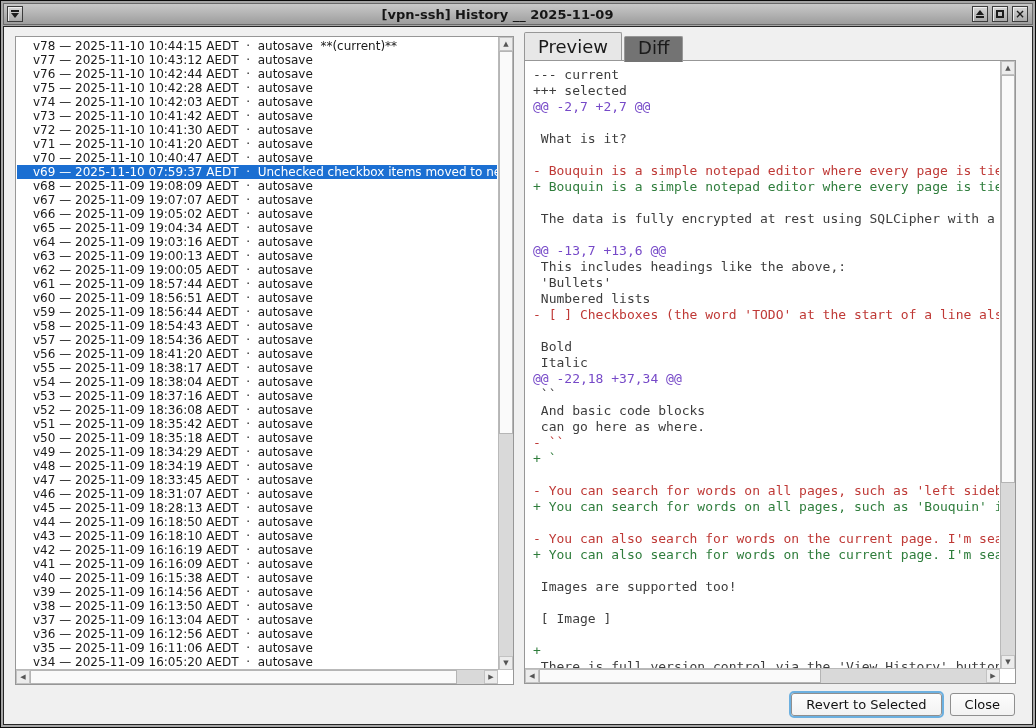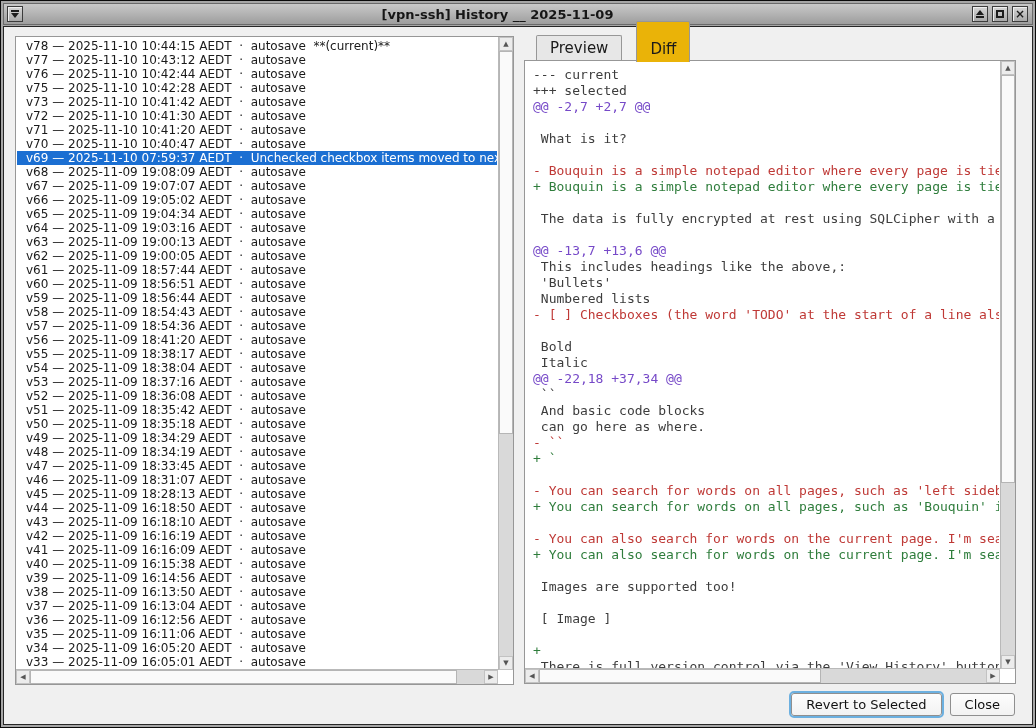--- a/index.html
+++ b/index.html
@@ -30,38 +30,38 @@
 
   .content { position:absolute; top:25px; left:2px; right:2px; bottom:2px;
              background:#f0f0f0; border:1px solid #262626; }
 
   
   .listbox { position:absolute; left:11px; top:9px; width:499px; height:649px;
              background:#fff; border:1px solid #979797; }
   .list-rows { position:absolute; left:1px; top:1px; right:16px; height:632px;
                overflow:hidden; padding-top:1px; }
   .row { height:14px; line-height:14px; font-size:12px; color:#1a1a1a;
-         white-space:pre; padding-left:9px; overflow:hidden; }
+         white-space:pre; padding-left:16px; overflow:hidden; }
   .row.sel { background:var(--selection_bg); color:var(--selection_fg); }
 
   
   .sbv { position:absolute; width:15px; background:#e3e3e3; border-left:1px solid #b9b9b9; }
   .sbh { position:absolute; height:15px; background:#e3e3e3; border-top:1px solid #b9b9b9; }
   .sbbtn { position:absolute; width:14px; height:14px; background:#ececec;
            display:flex; align-items:center; justify-content:center;
            font-size:7px; color:#555; border:1px solid #c2c2c2; }
   .sbtrack { position:absolute; background:#d9d9d9; }
   .sbthumb { position:absolute; background:#fafafa; border:1px solid #b5b5b5; }
 
   
   .tabs { position:absolute; left:520px; top:9px; height:25px; display:flex; align-items:flex-end; }
-  .tab { font-size:15px; color:#1a1a1a; border:1px solid #979797; border-bottom:none;
+  .tab { font-size:18px; color:#1a1a1a; border:1px solid #979797; border-bottom:none;
          border-radius:2px 2px 0 0; padding:3px 13px 4px 13px; background:#e7e7e7;
-         margin-right:2px; position:relative;margin-left:12px; }
-  .tab.active { background:#eab308; padding-top:18px; z-index:3; margin-bottom:-1px; }
+         margin-right:2px; position:relative; }
+  .tab.active { background:#737373; padding-top:0; z-index:3; margin-bottom:-1px; }
 
   
   .diffbox { position:absolute; left:520px; top:33px; width:492px; height:624px;
              background:#fff; border:1px solid #979797; z-index:2; }
   .diff-text { position:absolute; left:1px; top:1px; right:16px; height:607px;
                overflow:hidden; padding:5px 0 0 7px;
                font-family:"DejaVu Sans Mono", monospace; font-size:13px; }
   .dl { height:16px; line-height:16px; white-space:pre; color:var(--diff_text); }
   .dl.del { color:var(--diff_del); }
   .dl.add { color:var(--diff_add); }
@@ -101,20 +101,21 @@
   </div>
 
   <div class="content">
 
     <div class="listbox">
       <div class="list-rows">
           <div class="row">v78 — 2025-11-10 10:44:15 AEDT  ·  autosave  **(current)**</div>
           <div class="row">v77 — 2025-11-10 10:43:12 AEDT  ·  autosave</div>
           <div class="row">v76 — 2025-11-10 10:42:44 AEDT  ·  autosave</div>
           <div class="row">v75 — 2025-11-10 10:42:28 AEDT  ·  autosave</div>
+          <div class="row">v74 — 2025-11-10 10:42:03 AEDT  ·  autosave</div>
           <div class="row">v73 — 2025-11-10 10:41:42 AEDT  ·  autosave</div>
           <div class="row">v72 — 2025-11-10 10:41:30 AEDT  ·  autosave</div>
           <div class="row">v71 — 2025-11-10 10:41:20 AEDT  ·  autosave</div>
           <div class="row">v70 — 2025-11-10 10:40:47 AEDT  ·  autosave</div>
           <div class="row sel">v69 — 2025-11-10 07:59:37 AEDT  ·  Unchecked checkbox items moved to next</div>
           <div class="row">v68 — 2025-11-09 19:08:09 AEDT  ·  autosave</div>
           <div class="row">v67 — 2025-11-09 19:07:07 AEDT  ·  autosave</div>
           <div class="row">v66 — 2025-11-09 19:05:02 AEDT  ·  autosave</div>
           <div class="row">v65 — 2025-11-09 19:04:34 AEDT  ·  autosave</div>
           <div class="row">v64 — 2025-11-09 19:03:16 AEDT  ·  autosave</div>

